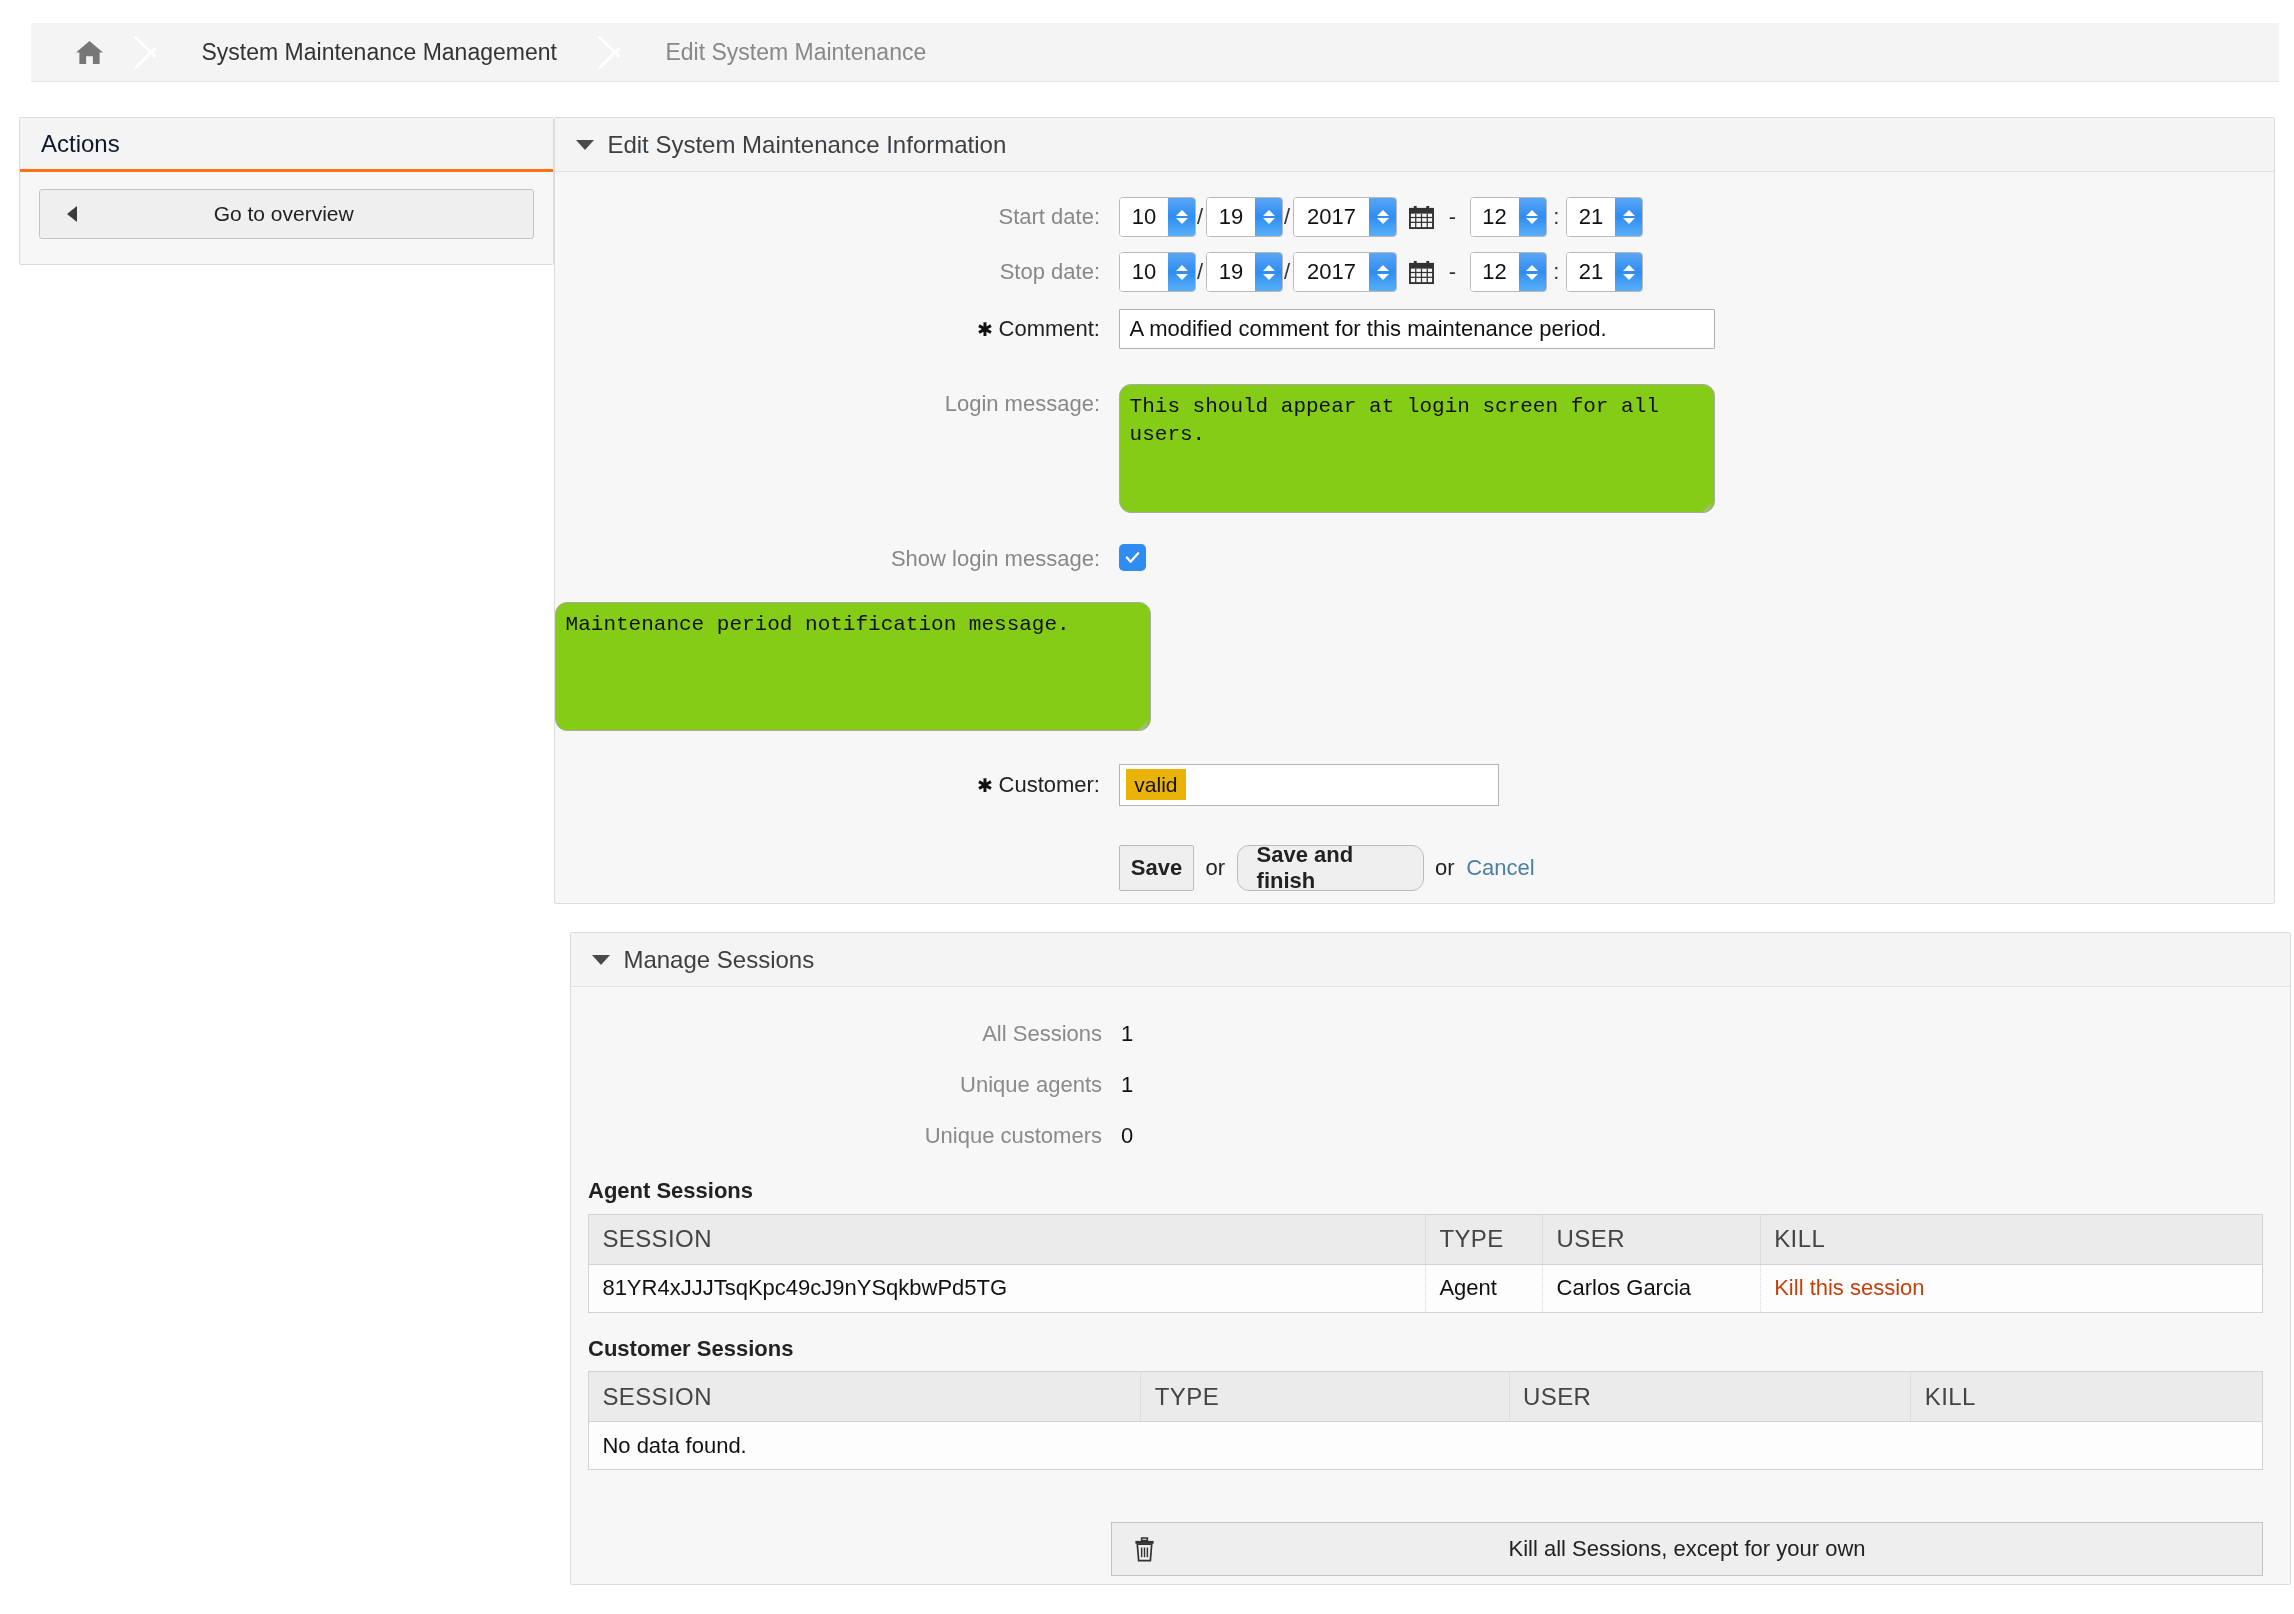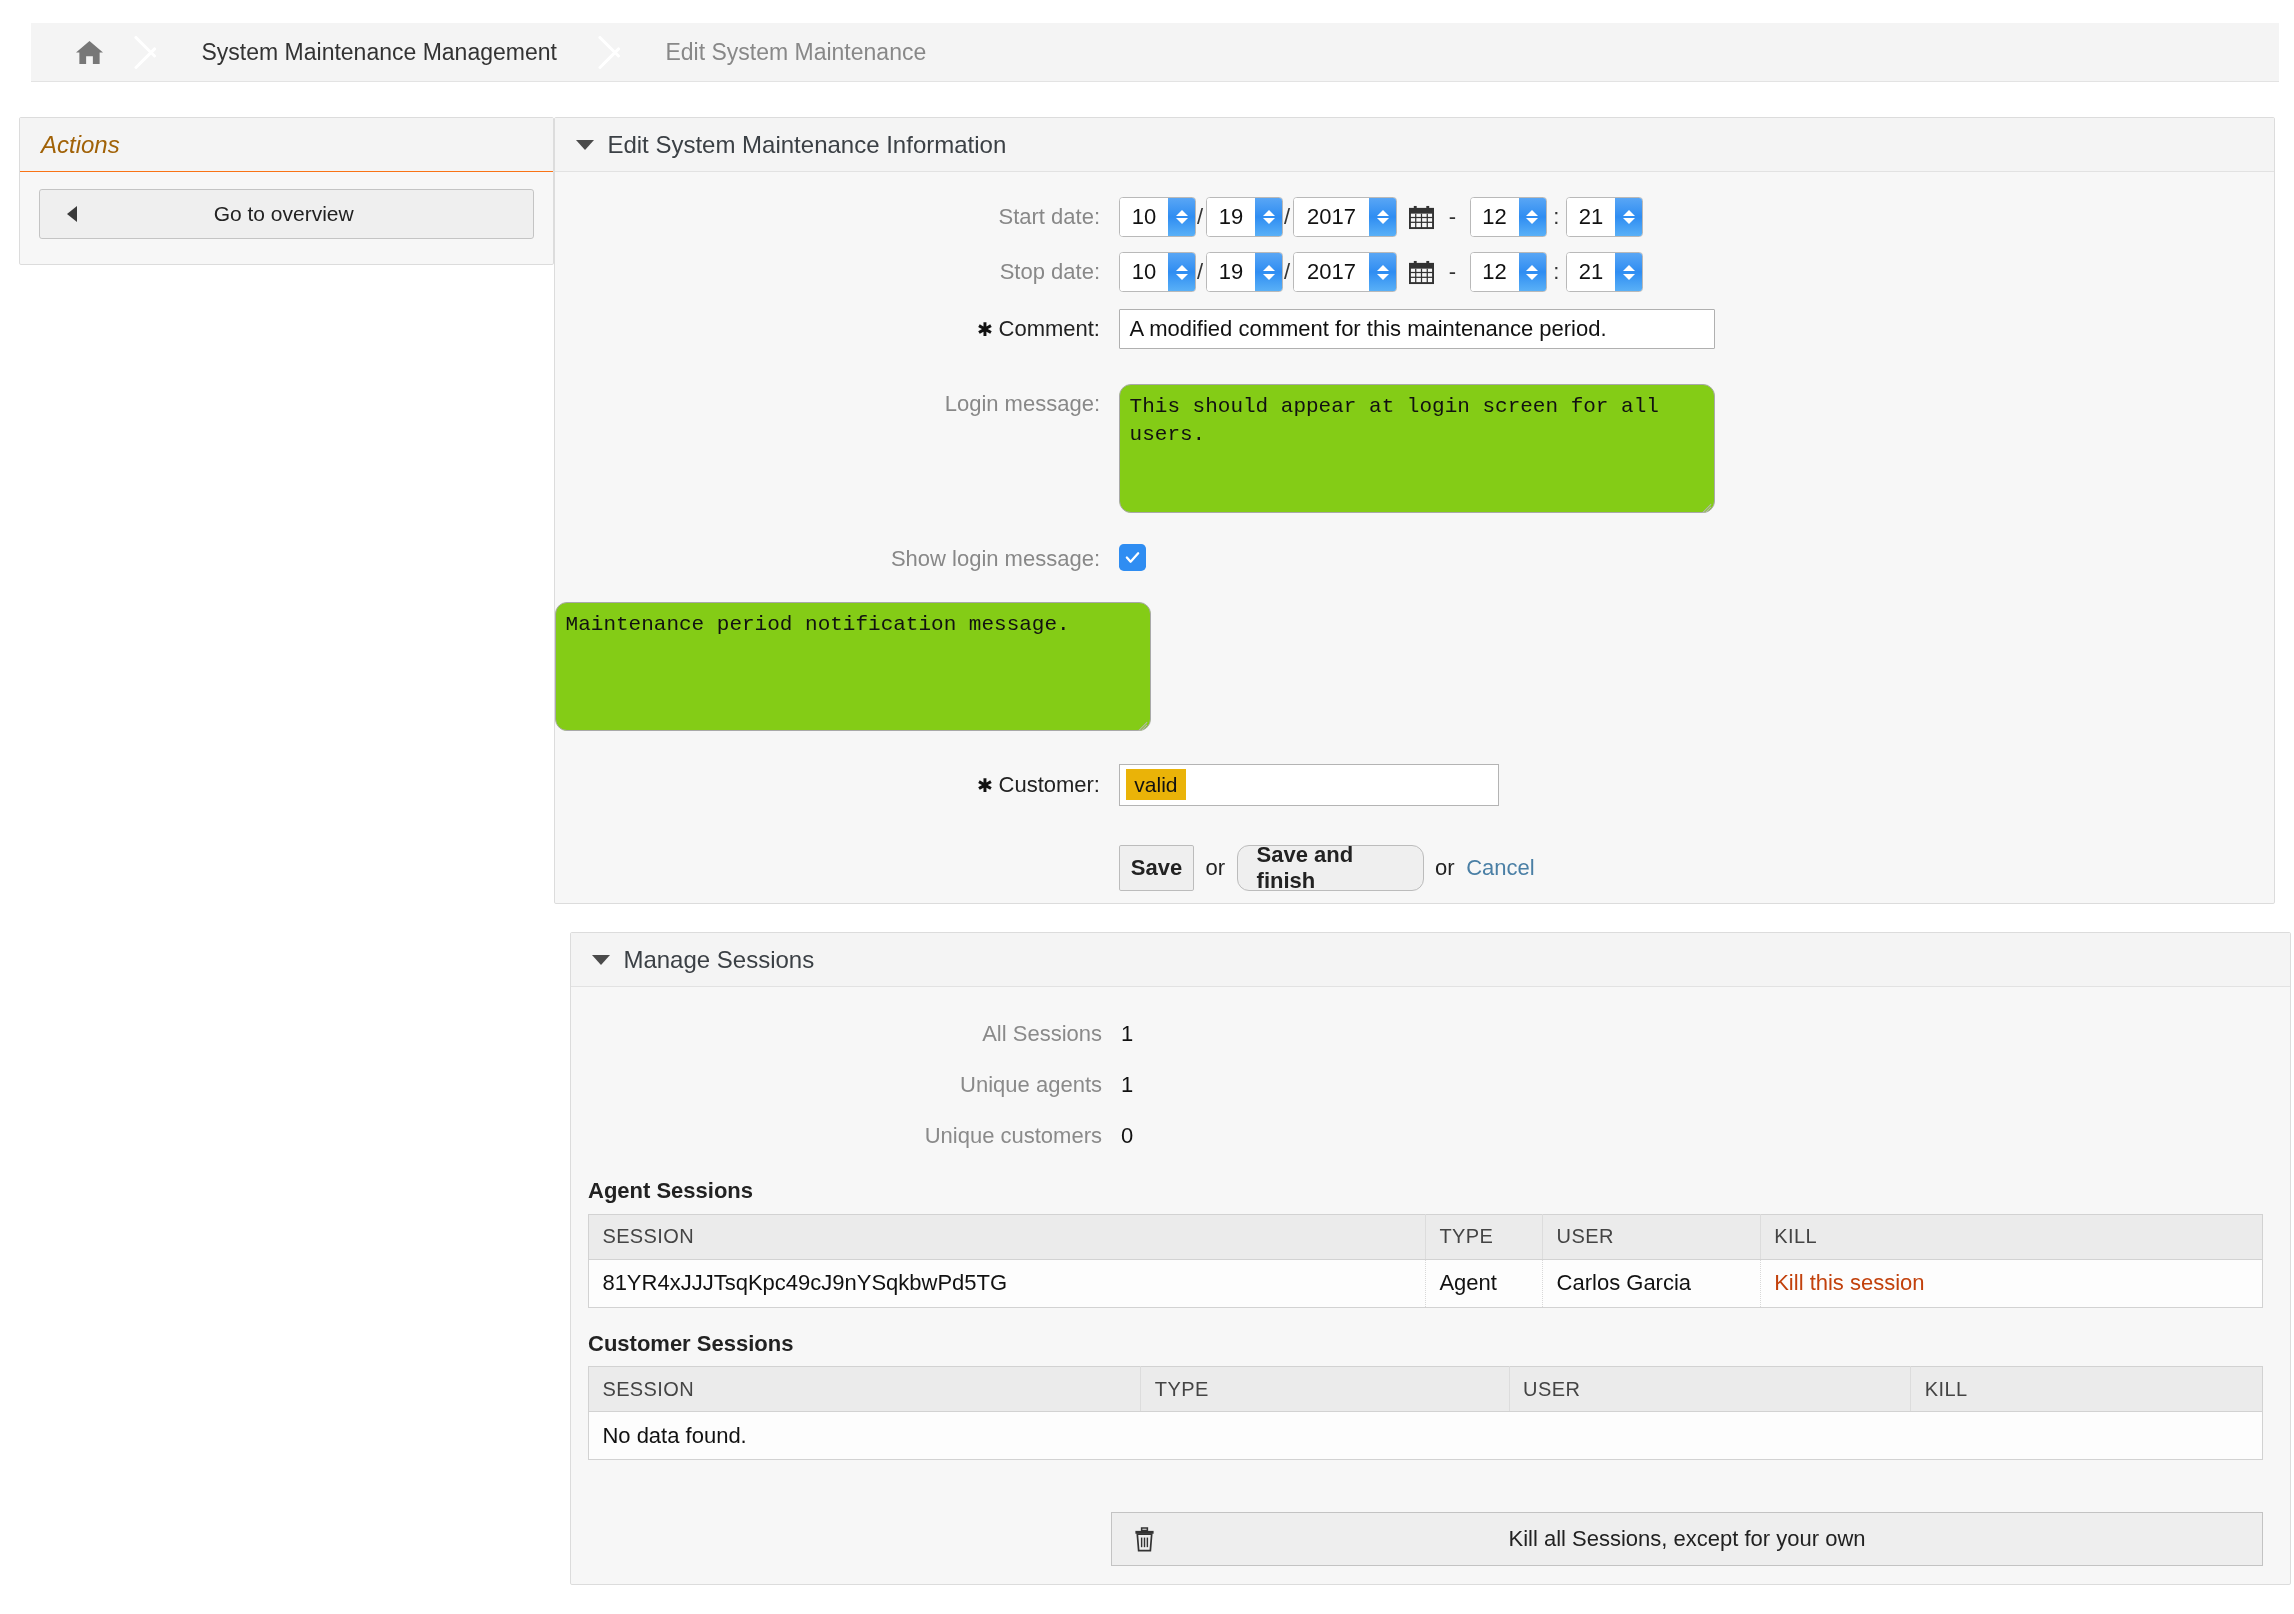--- a/index.html
+++ b/index.html
@@ -59,24 +59,23 @@
     width: 535px;
     background: #f7f7f7;
     border: 1px solid #dcdcdc;
     border-radius: 1.9px;
   }
   .sidebar-header {
     height: 54px;
     display: flex; align-items: center;
     padding: 0 21px;
     font-size: 24px;
-    color: #a16207;
-    border-bottom: 1px solid #f97316;
+    color: #0f172a;
+    border-bottom: 3px solid #f97316;
     background: #f4f4f4;
-    font-style: italic;
   }
   .sidebar-body { padding: 17px 19px 25px 19px; }
   .overview-btn {
     width: 100%;
     height: 50px;
     background: #efefef;
     border: 1px solid #c4c4c4;
     border-radius: 2.9px;
     display: flex;
     align-items: center;
@@ -293,21 +292,21 @@
   }
   table.sess {
     border-collapse: collapse;
     width: 100%;
     table-layout: fixed;
     background: #fff;
     border: 1px solid #d2d2d2;
   }
   table.sess th {
     background: #ebebeb;
-    font-size: 20px;
+    font-size: 24px;
     font-weight: normal;
     color: #444;
     text-align: left;
     padding: 10.5px 13.4px;
     border-bottom: 1px solid #d2d2d2;
     border-right: 1px solid #dcdcdc;
     letter-spacing: 0.4px;
   }
   table.sess th:last-child { border-right: none; }
   table.sess td {

